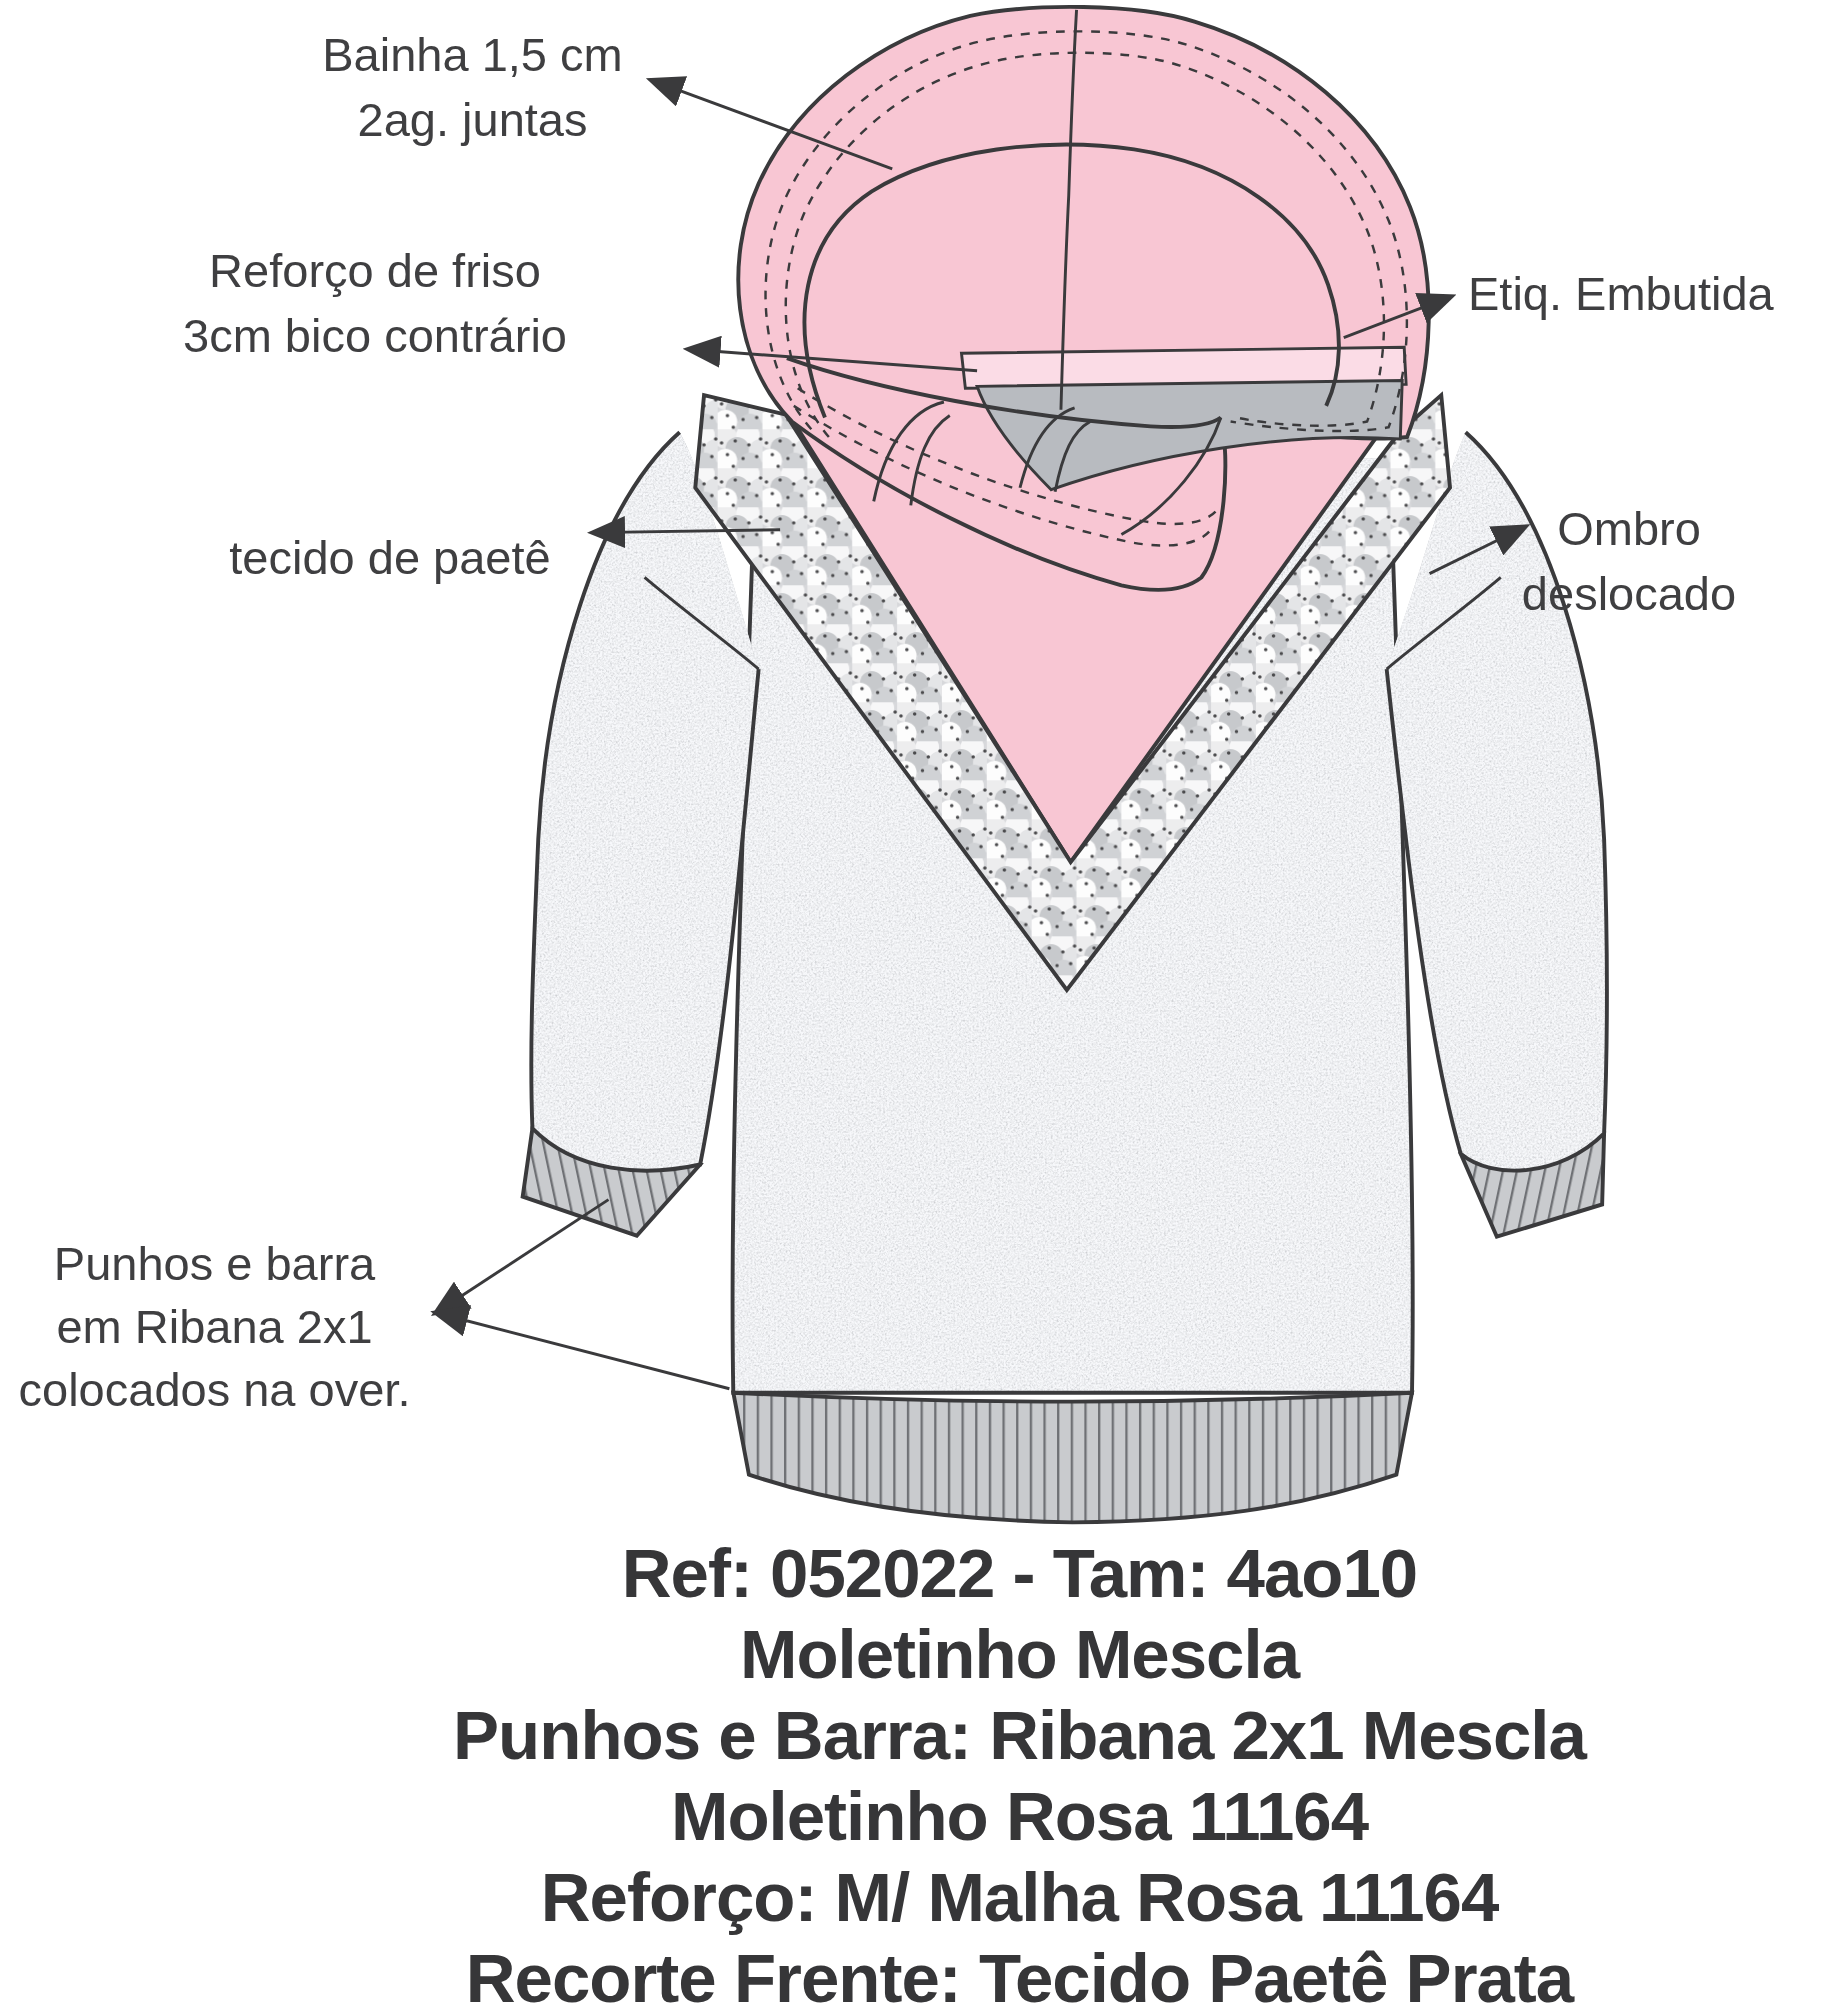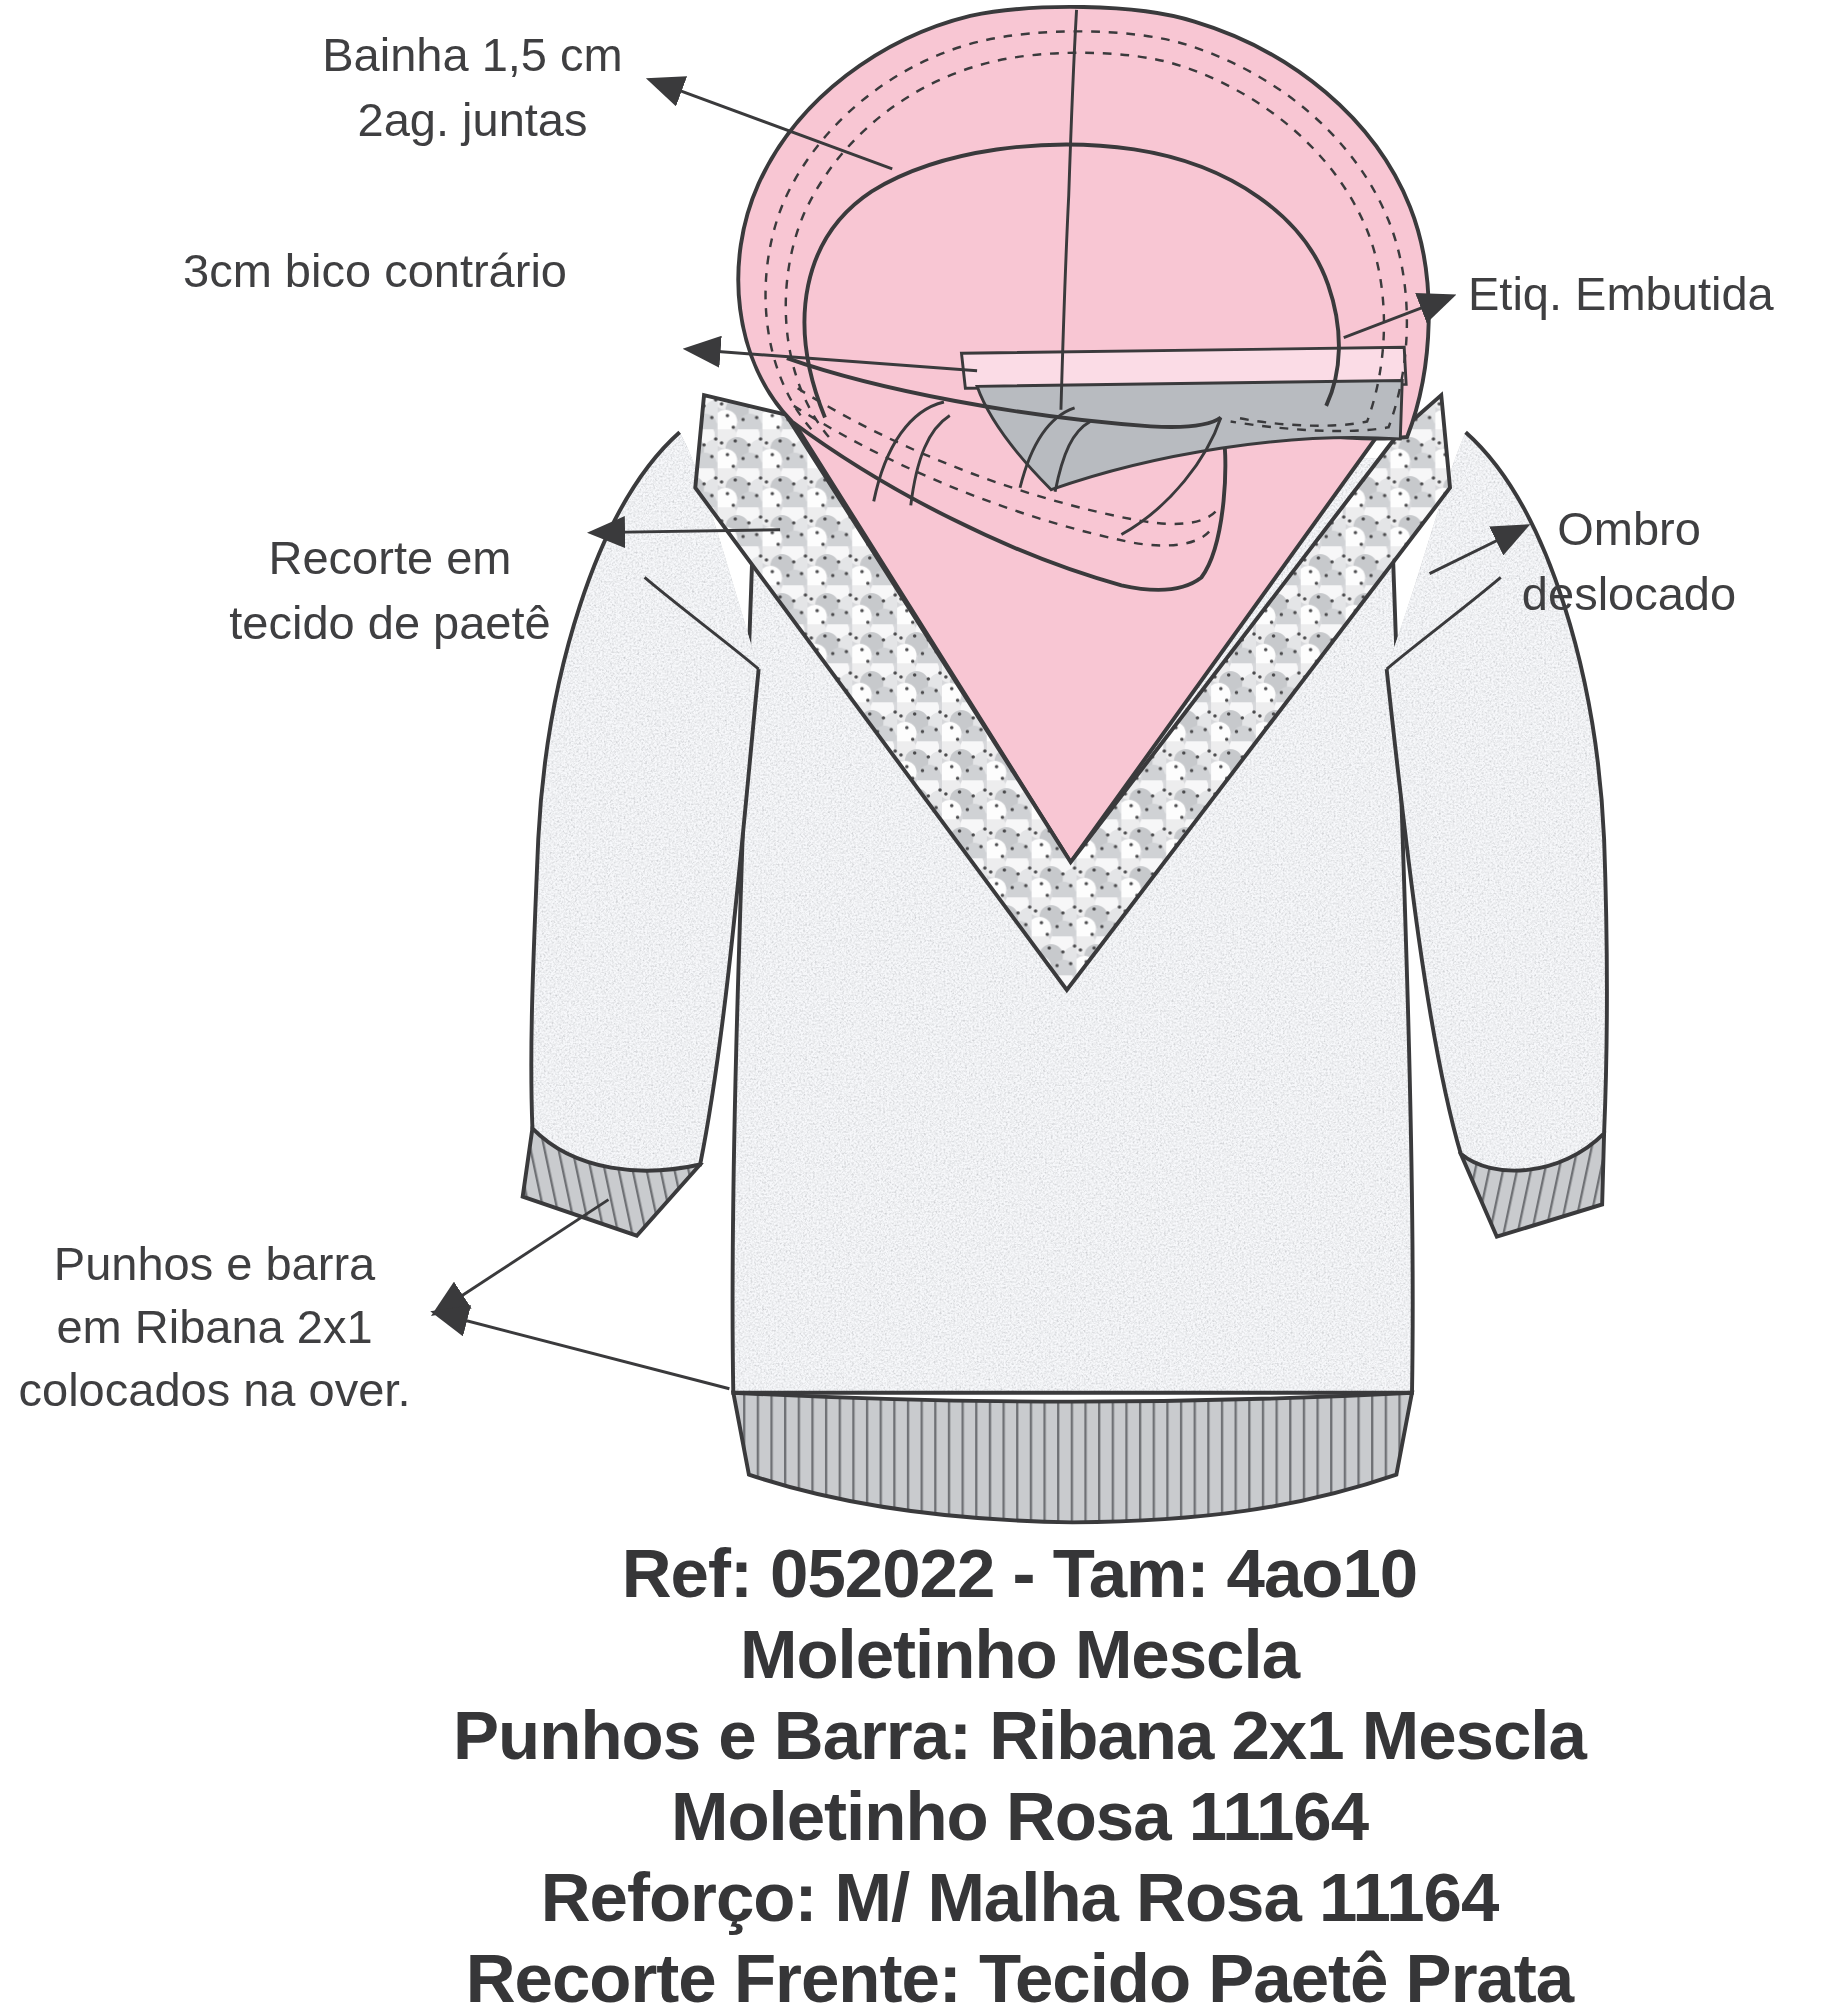--- a/index.html
+++ b/index.html
@@ -180,25 +180,25 @@
       <path d="M 748 1424 L 447 1346" marker-end="url(#ah)"></path>
     </g>
   </svg>
 
   <div class="ann" id="ann-bainha" style="left:263px;top:21.5px;width:419px;">
     <div>Bainha 1,5 cm</div>
     <div>2ag. juntas</div>
   </div>
 
   <div class="ann" id="ann-reforco" style="left:107px;top:238px;width:536px;">
+    <div>Reforço de friso</div>
     <div>3cm bico contrário</div>
   </div>
 
   <div class="ann" id="ann-recorte" style="left:117px;top:525px;width:546px;">
-    <div>Recorte em</div>
     <div>tecido de paetê</div>
   </div>
 
   <div class="ann" id="ann-etiq" style="left:1468px;top:261px;width:375px;">
     <div>Etiq. Embutida</div>
   </div>
 
   <div class="ann" id="ann-ombro" style="left:1463px;top:480px;width:332px;margin-top:16px;">
     <div>Ombro</div>
     <div>deslocado</div>

